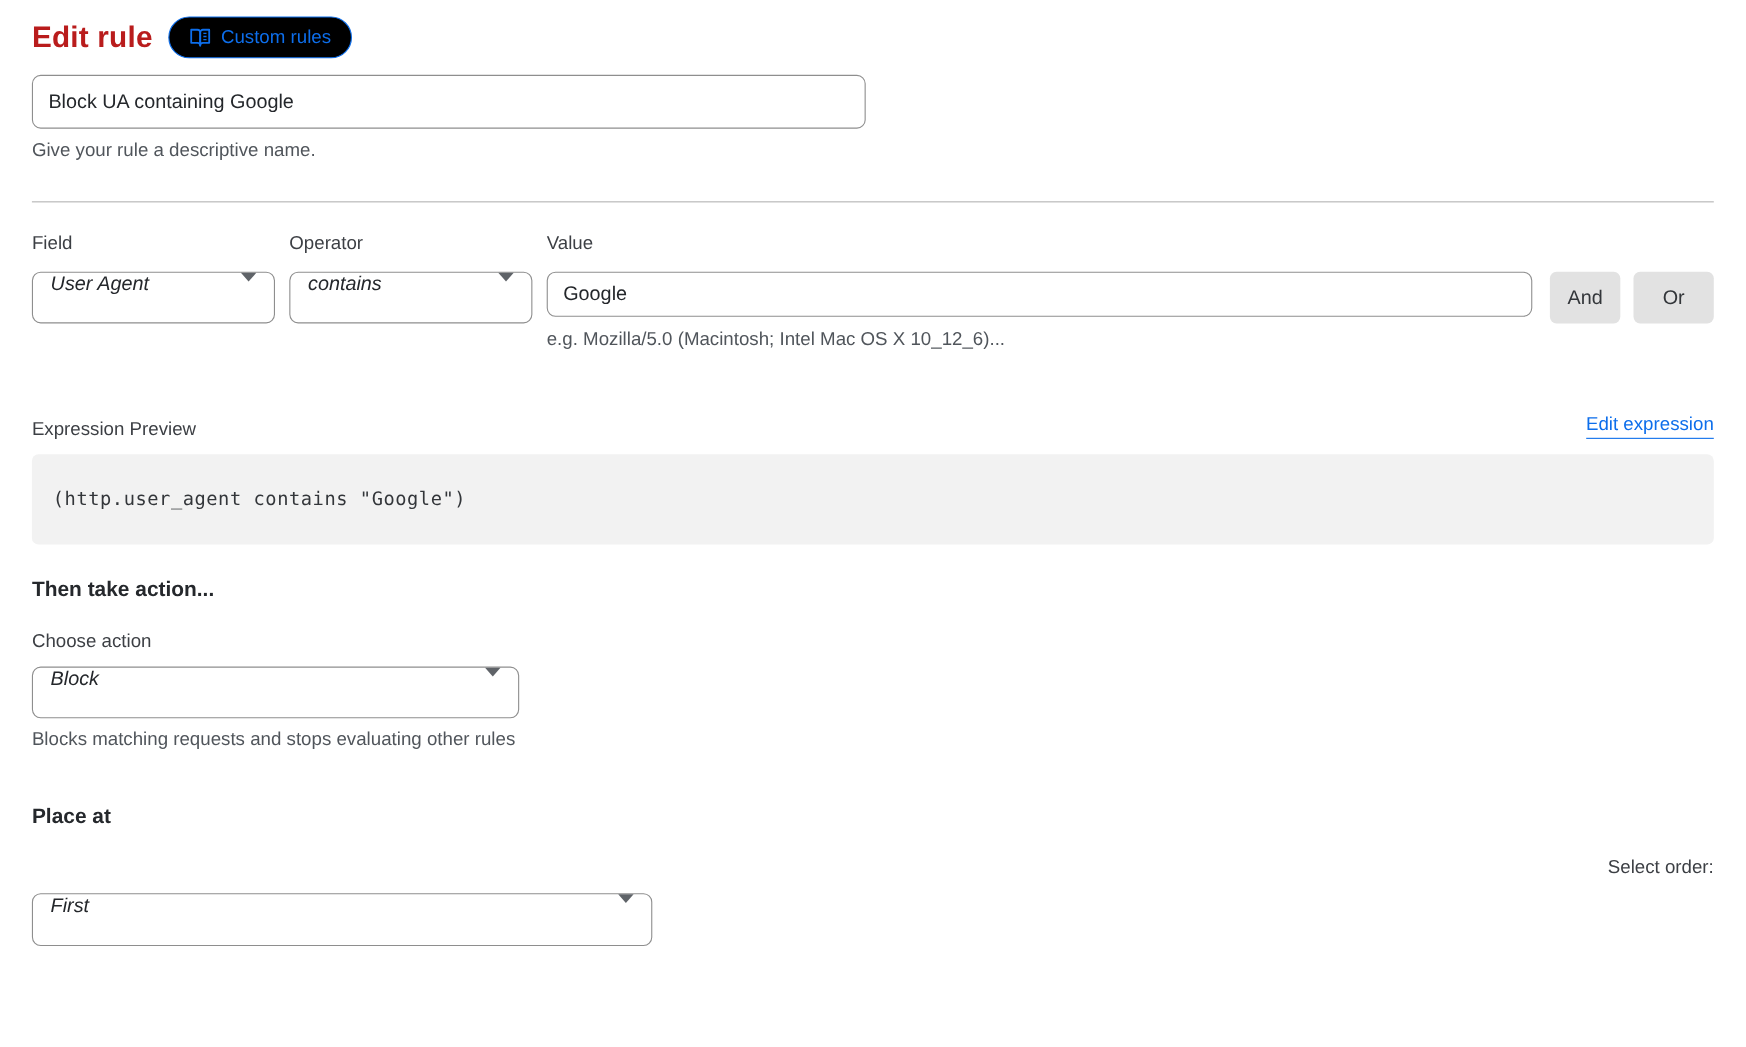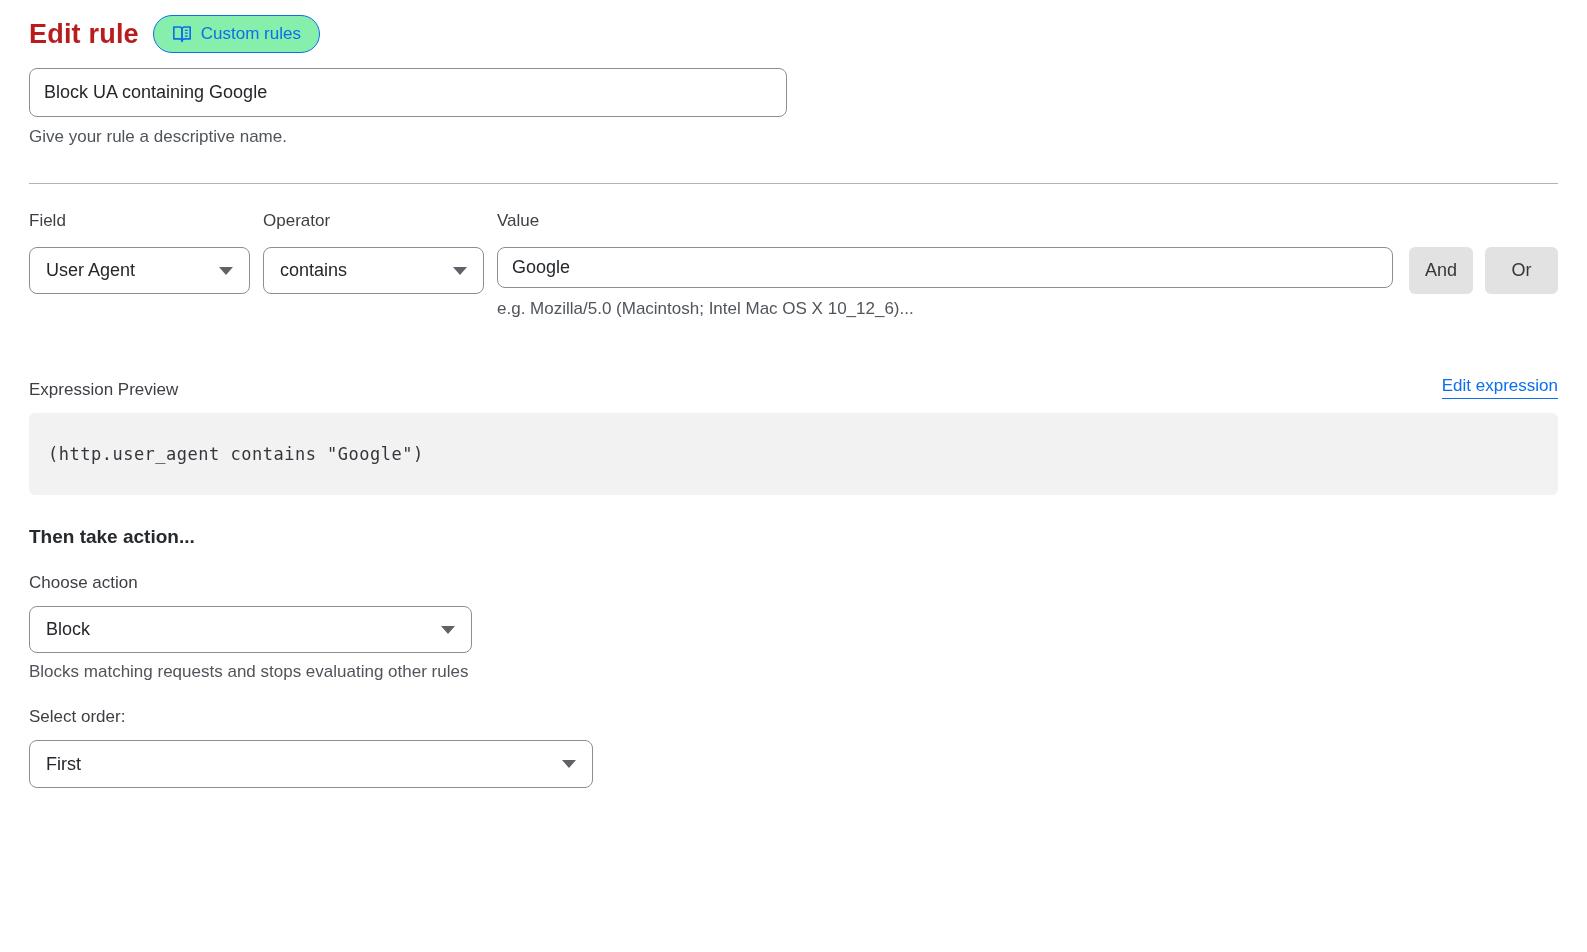--- a/index.html
+++ b/index.html
@@ -29,21 +29,21 @@
     display: inline-flex;
     align-items: center;
     gap: 9px;
     height: 38px;
     padding: 0 18px;
     border: 1.5px solid #0d6eeb;
     border-radius: 19px;
     color: #0d6eeb;
     font-size: 17px;
     cursor: pointer;
-    background: #86efac;
+    background: #000000;
   }
   .badge svg { display: block; }
 
   
   .field-label {
     font-size: 17px;
     color: #3c3f44;
     line-height: 19px;
   }
   .help-text {
@@ -66,30 +66,31 @@
     font-family: "Liberation Sans", "DejaVu Sans", sans-serif;
     font-size: 18px;
     color: #24272b;
     padding: 11px 14px;
     background: #ffffff;
     outline: none;
     width: 100%;
   }
   .select-box {
     display: flex;
-    align-items: center;
+    align-items: flex-start;
     justify-content: space-between;
     height: 47px;
     border: 1px solid #8e8e8e;
     border-radius: 8px;
     background: #ffffff;
     padding: 0 16px;
     font-size: 18px;
     color: #24272b;
     cursor: pointer;
+    font-style: italic;
   }
   .caret {
     width: 0; height: 0;
     border-left: 7px solid transparent;
     border-right: 7px solid transparent;
     border-top: 8px solid #5f6368;
   }
 
   
   .rule-name-label { margin-top: 29px; }
@@ -163,21 +164,21 @@
   }
 
   
   .action-heading { margin-top: 31px; }
   .choose-action-label { margin-top: 25px; }
   .action-select { width: 443px; margin-top: 14px; }
   .action-help { margin-top: 9px; }
 
   
   .place-heading { margin-top: 50px; }
-  .order-label { margin-top: 25px; }
+  .order-label { margin-top: 25px; text-align: right; }
   .order-select { width: 564px; margin-top: 14px; height: 48px; }
 </style>
 </head>
 <body>
 
 <div class="page">
 
   <div class="header-row">
     <h1 class="page-title">Edit rule</h1>
     <span class="badge">
@@ -237,19 +238,20 @@
   </div>
 
   <div class="section-heading action-heading">Then take action...</div>
   <div class="field-label choose-action-label">Choose action</div>
   <div class="select-box action-select">
     <span>Block</span>
     <span class="caret"></span>
   </div>
   <div class="help-text action-help">Blocks matching requests and stops evaluating other rules</div>
 
+  <div class="section-heading place-heading">Place at</div>
   <div class="field-label order-label">Select order:</div>
   <div class="select-box order-select">
     <span>First</span>
     <span class="caret"></span>
   </div>
 
 </div>
 
 </body></html>

